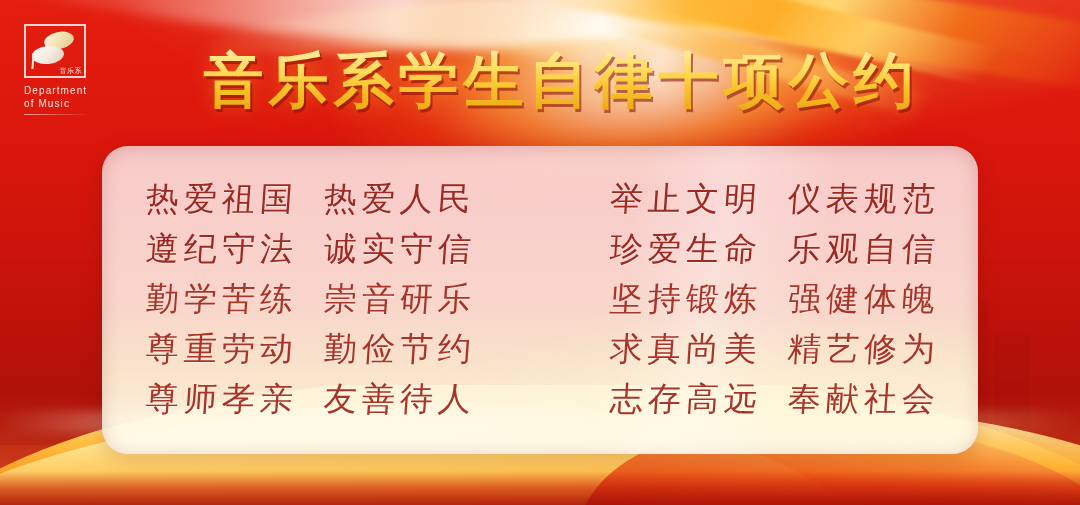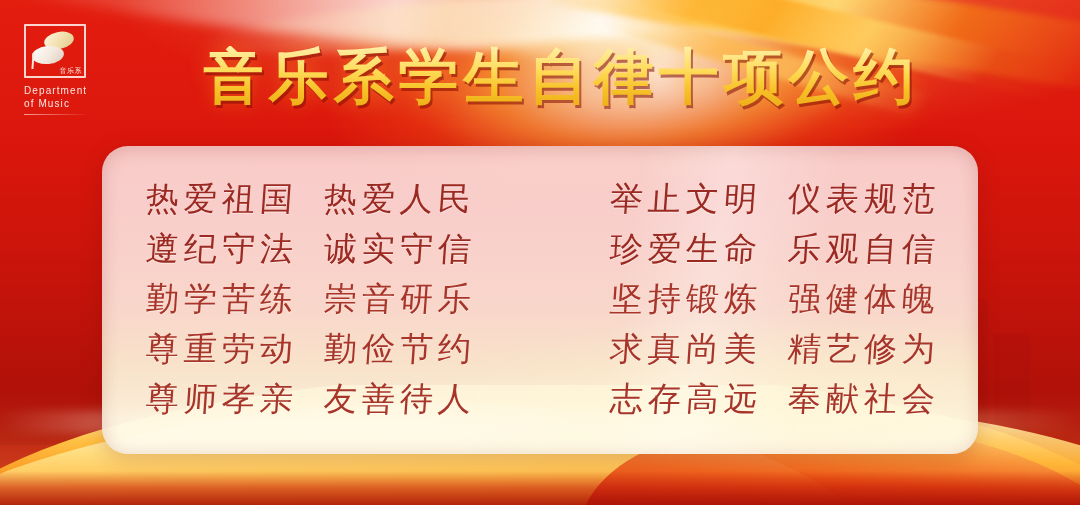--- a/index.html
+++ b/index.html
@@ -179,21 +179,21 @@
   .logo-rule {
     margin-top:4px; width:62px; height:1px;
     background:linear-gradient(90deg, rgba(253,232,226,0.65), rgba(253,232,226,0.05));
   }
 
   
   #title {
     position:absolute; left:0; right:0; top:46px;
     text-align:center;
     z-index:7;
-    font-family:Liberation Mono, monospace;
+    font-family:Liberation Serif, serif;
     font-weight:bold;
     font-size:60px;
     line-height:70px;
     letter-spacing:5px;
     color:#FFD445;
     background:linear-gradient(180deg, #FFEFA8 0%, #FFDC5C 34%, #F7C227 62%, #E9A413 100%);
     -webkit-background-clip:text;
     background-clip:text;
     -webkit-text-fill-color:transparent;
     filter:drop-shadow(2px 3px 0 rgba(130,12,4,0.55)) drop-shadow(0 0 10px rgba(255,170,40,0.35));

